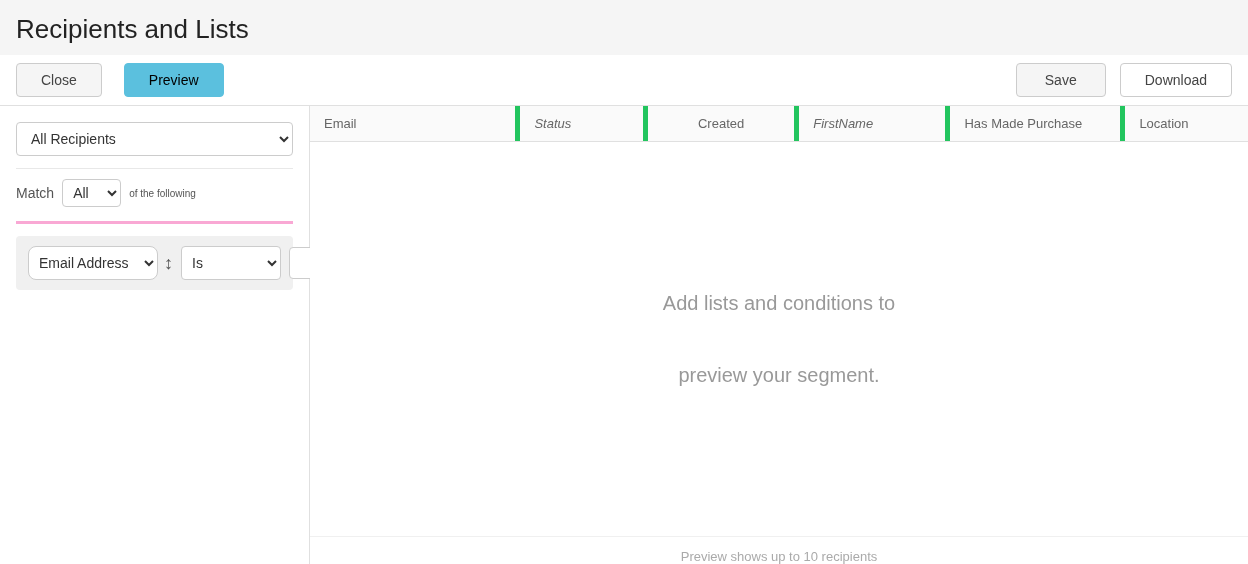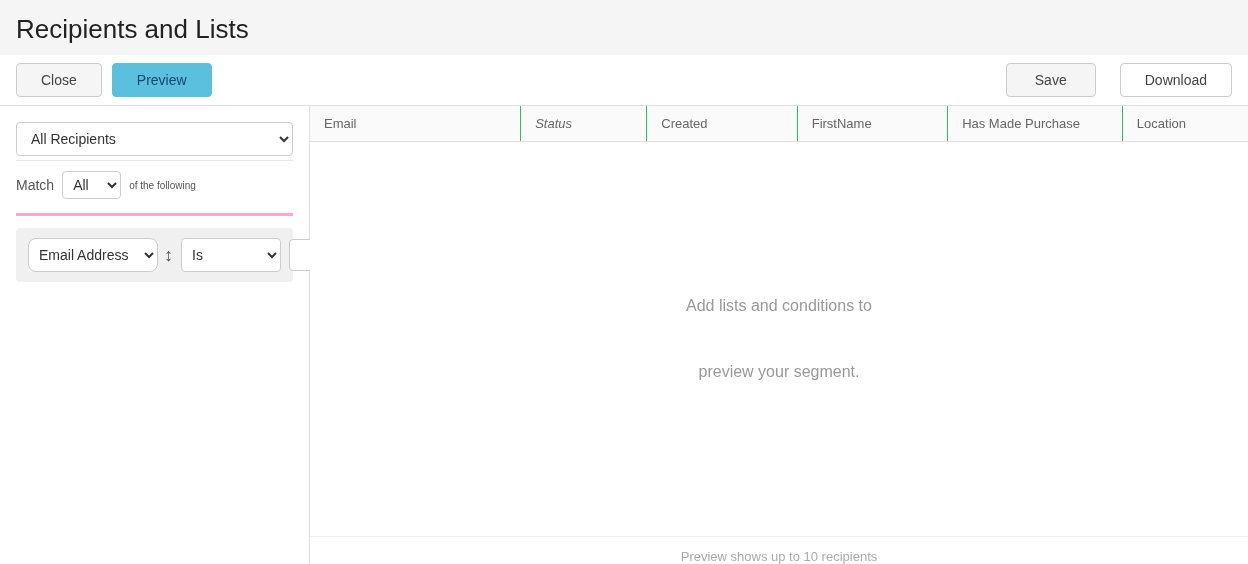--- a/index.html
+++ b/index.html
@@ -29,36 +29,37 @@
       background: #fff;
       border-bottom: 1px solid #e0e0e0;
     }
     .toolbar-left {
       display: flex;
       gap: 10px;
     }
     .toolbar-right {
       margin-left: auto;
       display: flex;
-      gap: 24px;
+      gap: 14px;
     }
 
     .btn {
       padding: 8px 24px;
       border-radius: 4px;
       border: 1px solid #ccc;
       background: #f5f5f5;
       cursor: pointer;
       font-size: 14px;
       color: #444;
     }
     .btn-preview {
       background: #5bc0de;
       border-color: #5bc0de;
-      color: #0c4a6e;
+      color: #000000;
+      margin-left: 12px;
     }
     .btn-save {
       background: #f5f5f5;
       border-color: #ccc;
       color: #444;
       min-width: 90px;
     }
     .btn-download {
       background: #fff;
       border-color: #ccc;
@@ -83,21 +84,21 @@
 
     .select-recipients {
       width: 100%;
       padding: 7px 10px;
       border: 1px solid #ccc;
       border-radius: 4px;
       background: #fff;
       font-size: 14px;
       color: #333;
       appearance: auto;
-      margin-bottom: 4px;
+      margin-bottom: 12px;
     }
 
     .match-row {
       display: flex;
       align-items: center;
       gap: 8px;
       padding: 10px 0 14px 0;
       border-top: 1px solid #e8e8e8;
       border-bottom: 3px solid #f9a8d4;
       margin-bottom: 12px;
@@ -187,39 +188,39 @@
     
     .table-header {
       display: flex;
       border-bottom: 1px solid #e0e0e0;
       background: #fafafa;
     }
     .table-col {
       padding: 10px 14px;
       font-size: 13px;
       color: #666;
-      border-right: 1px solid #22c55e;
+      border-right: 5px solid #22c55e;
       flex: 1;
     }
     .table-col:first-child { flex: 1.5; }
     .table-col.col-status { flex: 0.8; font-style: italic; }
-    .table-col.col-created { flex: 1; }
-    .table-col.col-firstname { flex: 1; }
+    .table-col.col-created { flex: 1; text-align: center; }
+    .table-col.col-firstname { flex: 1; font-style: italic; }
     .table-col.col-purchase { flex: 1.2; }
     .table-col.col-location { flex: 0.8; border-right: none; }
 
     
     .center-message {
       flex: 1;
       display: flex;
       flex-direction: column;
       align-items: center;
       justify-content: center;
       color: #999;
-      font-size: 16px;
+      font-size: 20px;
       text-align: center;
       line-height: 1.6;
       gap: 40px;
     }
 
     .bottom-note {
       text-align: center;
       color: #aaa;
       font-size: 13px;
       padding: 12px;

